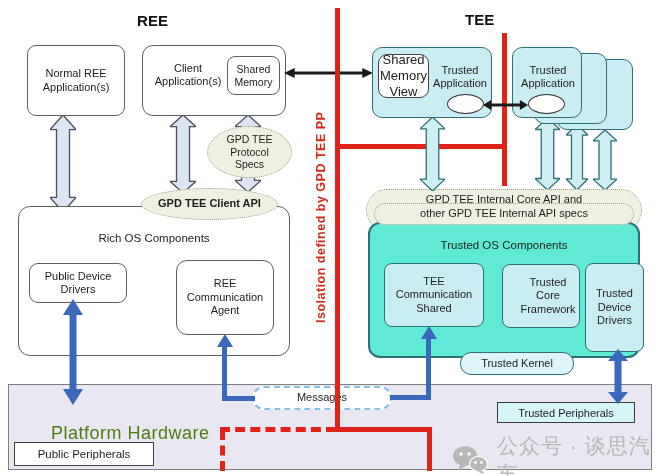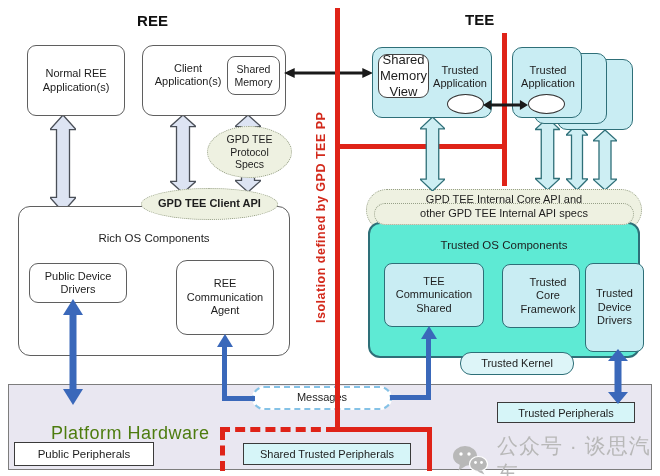--- a/index.html
+++ b/index.html
@@ -174,23 +174,20 @@
   <div id="platform-bar" class="abs z1" style="left:8px;top:384px;width:644px;height:86px;">
     <div class="abs" style="left:42px;top:38px;font-size:18px;color:#4d7c0f;letter-spacing:.5px;">Platform Hardware</div>
   </div>
 
   <div class="abs periph-white cent z2" style="left:14px;top:403px;width:140px;height:24px;margin-top:39px;">
     <span>Public Peripherals</span>
   </div>
   <div class="abs periph cent z2" style="left:497px;top:402px;width:138px;height:21px;">
     <span>Trusted Peripherals</span>
   </div>
-  <div class="abs periph cent z2" style="left:243px;top:443px;width:168px;height:22px;">
-    <span>Shared Trusted Peripherals</span>
-  </div>
 
   <div id="messages" class="abs cent z2" style="left:252px;top:386px;width:140px;height:24px;">
     <div class="lbl">Messages</div>
   </div>
 
   <div class="abs z5" style="left:63px;top:299px;width:20px;height:106px;">
     <svg width="100%" height="100%" viewBox="0 0 20 100" preserveAspectRatio="none">
         <polygon points="10,0 20,15 13.5,15 13.5,85 20,85 10,100 0,85 6.5,85 6.5,15 0,15" fill="#3a68ba"></polygon>
       </svg>
   </div>

